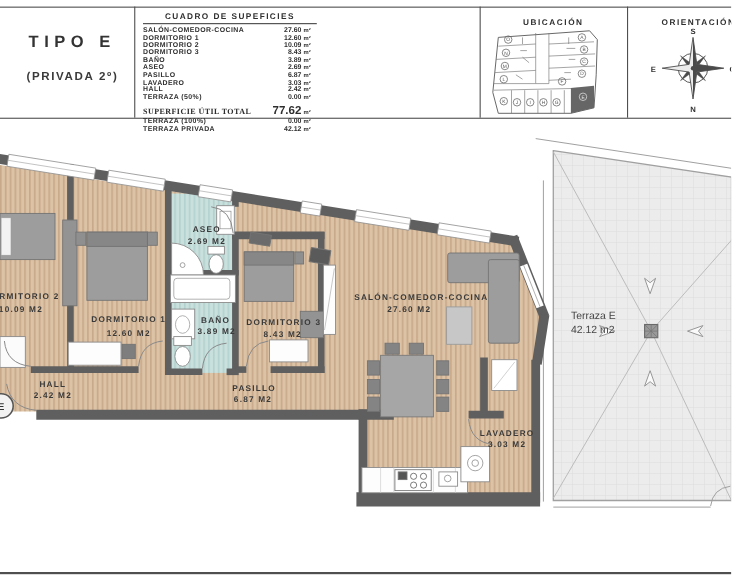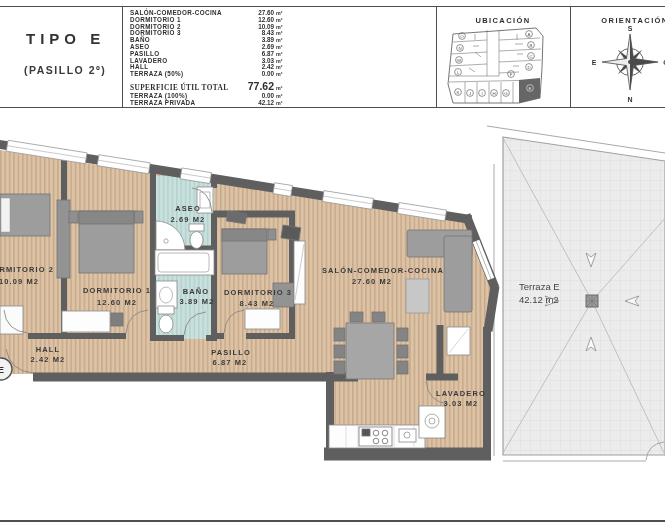--- a/index.html
+++ b/index.html
@@ -41,23 +41,24 @@
 <div id="sheet">
 
   <div class="hline" style="left:0;top:6px;width:665px;height:1.4px;"></div>
   <div class="hline" style="left:0;top:107px;width:665px;height:1.2px;"></div>
   <div class="hline" style="left:0;top:520px;width:665px;height:2px;"></div>
   <div class="vline" style="left:122px;top:6px;height:101px;"></div>
   <div class="vline" style="left:436px;top:6px;height:101px;"></div>
   <div class="vline" style="left:570px;top:6px;height:101px;"></div>
 
   <div class="tipo">TIPO E</div>
-  <div class="planta">(PASILLO 2º)</div>
+  <div class="planta">(PRIVADA 2º)</div>
 
   <div class="tb">
+    <div class="tb-title">CUADRO DE SUPEFICIES</div>
     <div>
       <div class="tb-row">
           <span class="lab">SALÓN-COMEDOR-COCINA</span>
           <span class="val">27.60</span>
           <span class="unit">m²</span>
         </div>
       <div class="tb-row">
           <span class="lab">DORMITORIO 1</span>
           <span class="val">12.60</span>
           <span class="unit">m²</span>

